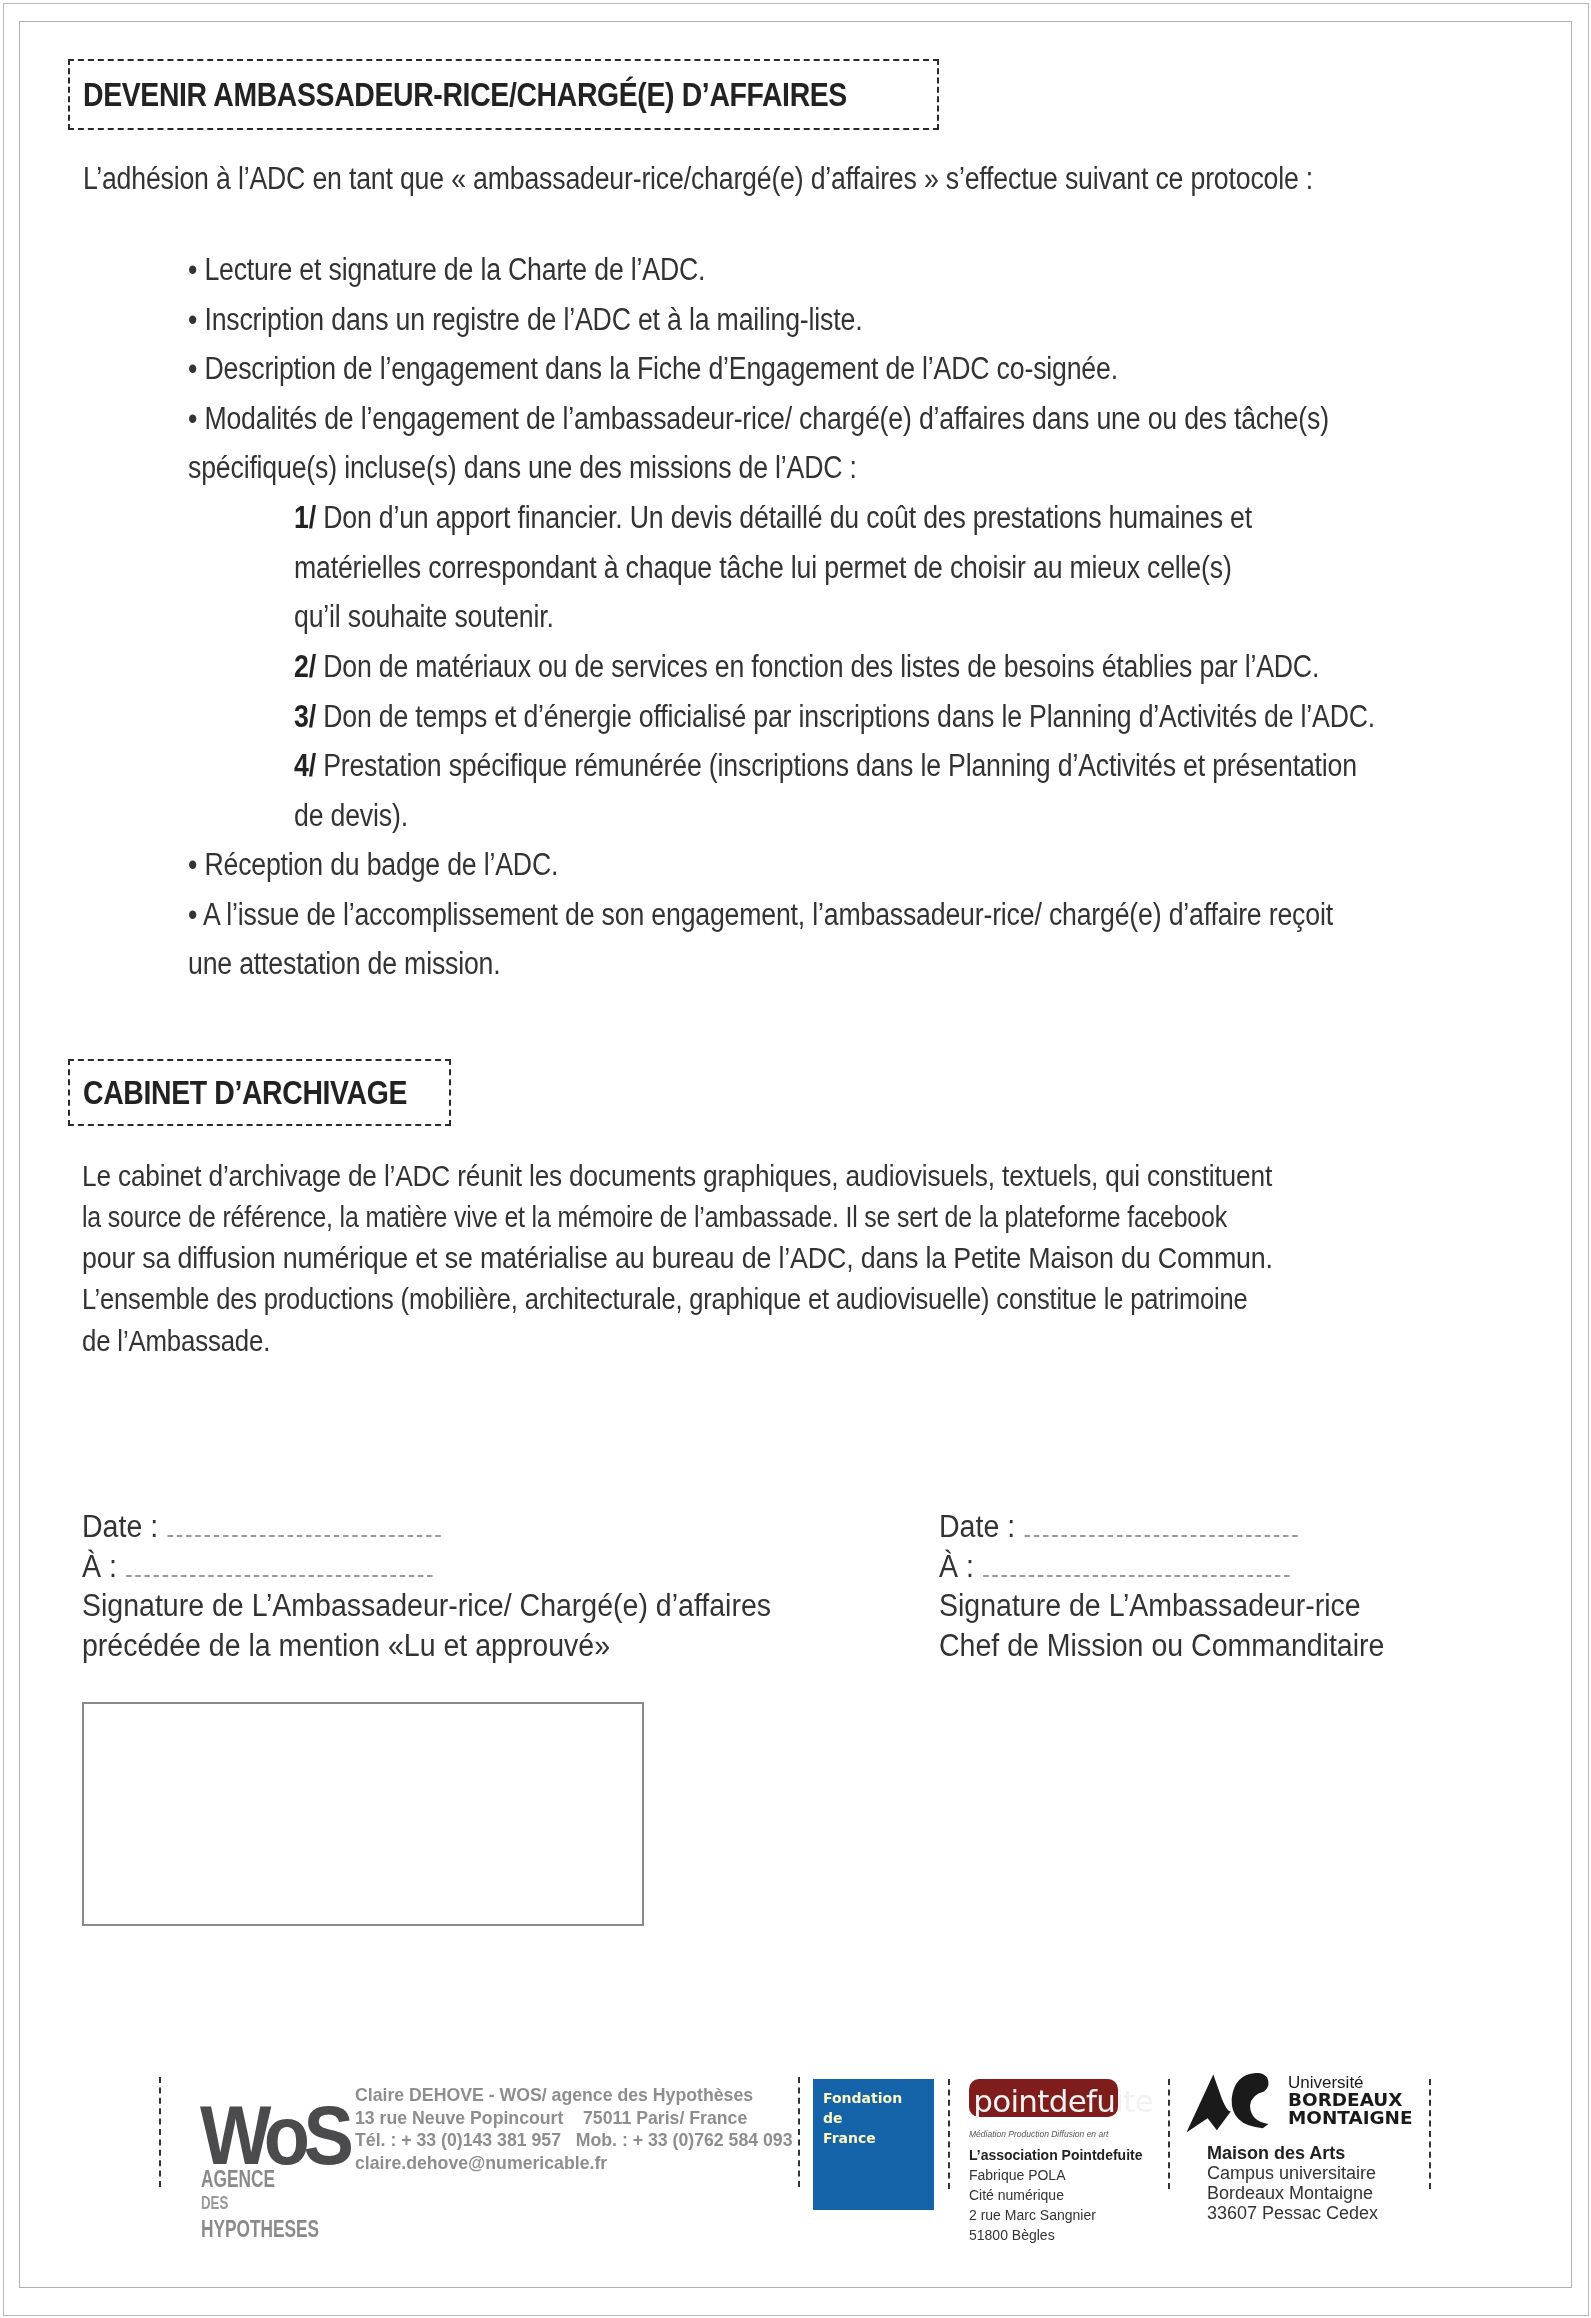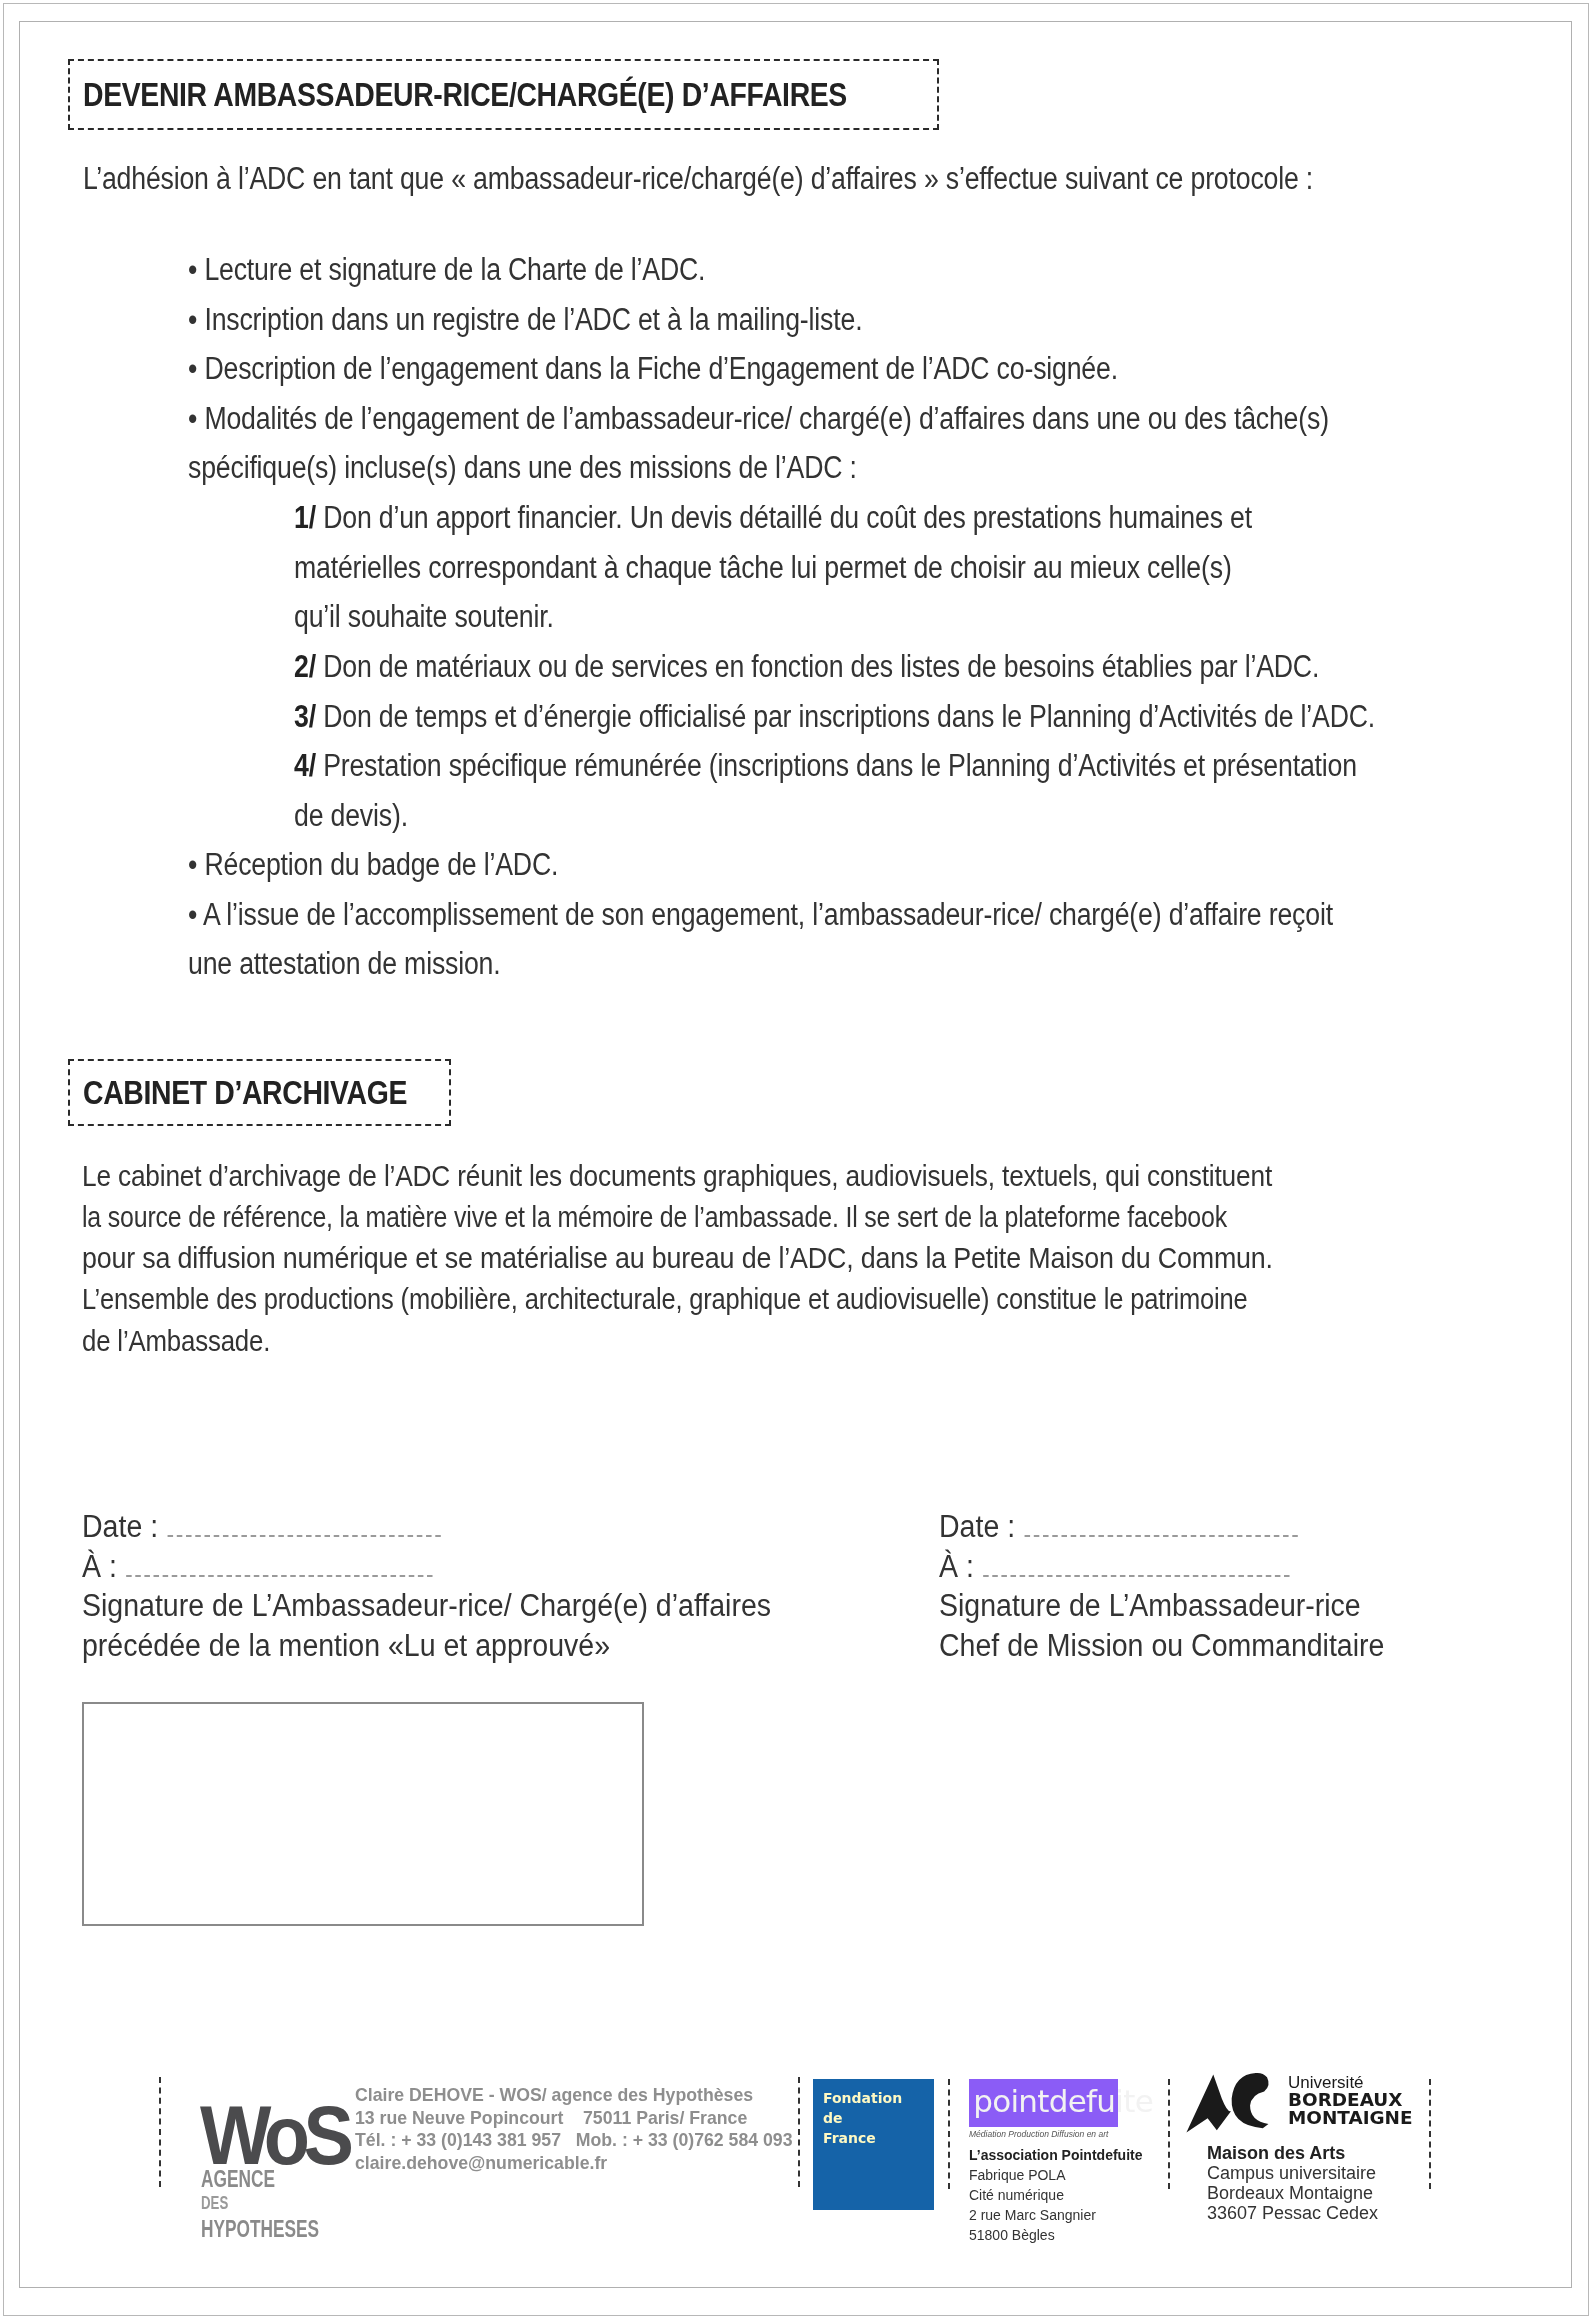--- a/index.html
+++ b/index.html
@@ -26,21 +26,21 @@
              transform:scaleX(0.9); transform-origin:left top; font-family:"Liberation Sans", sans-serif; }
   .wos-agence { position:absolute; left:1.4px; top:71px; font-size:24px; font-weight:bold; color:#8a8a8a;
                 transform:scaleX(0.72); transform-origin:left top; }
   .wos-des { position:absolute; left:1.4px; top:93px; font-size:24px; font-weight:bold; color:#8a8a8a;
              transform:scaleX(0.72); transform-origin:left top; }
   .wos-des b { color:#8a8a8a; }
   .wos-des span.small { font-size:18.4px; color:#9a9a9a; }
   .wos-info { position:absolute; left:355px; top:2084px; font-size:17.7px; font-weight:bold; color:#8e8e8e; line-height:22.6px; white-space:pre; }
   .fdf-logo { position:absolute; left:813px; top:2079px; width:121px; height:131px; background:#1563a8; box-sizing:border-box; padding:8.5px 0 0 10px; }
   .fdf-logo div { color:#fef9c3; font-weight:bold; font-size:14px; line-height:20px; font-family:"DejaVu Sans", sans-serif; }
-  .pdf-logo { position:absolute; left:969px; top:2079px; width:149px; height:48px; background:#8b5cf6; box-sizing:border-box; }
+  .pdf-logo { position:absolute; left:969px; top:2079px; width:149px; height:38px; background:#7f1d1d; box-sizing:border-box;border-radius:10px; }
   .pdf-logo span { position:absolute; left:4.2px; top:4.2px; color:#f2f2f2; font-size:31px; font-family:"DejaVu Sans", sans-serif; font-weight:normal; letter-spacing:-0.7px; }
   .pdf-tag { position:absolute; left:969px; top:2129px; font-size:8.5px; font-style:italic; color:#555; white-space:nowrap; }
   .pdf-info { position:absolute; left:969px; top:2145px; font-size:14px; color:#333; line-height:20px; white-space:pre; }
   .pdf-info b, .ubm-info b { color:#222; }
   .ubm-logo { position:absolute; left:1185px; top:2070px; width:241px; height:64px; }
   .ubm-text { position:absolute; left:1288px; top:2074px; line-height:17px; }
   .ubm-univ { font-size:17px; color:#1a1a1a; }
   .ubm-name { font-size:18.4px; font-weight:bold; color:#1a1a1a; font-family:"DejaVu Sans", sans-serif; line-height:18.4px; }
   .ubm-info { position:absolute; left:1207px; top:2143px; font-size:18px; color:#333; line-height:20px; white-space:pre; }
 </style>

